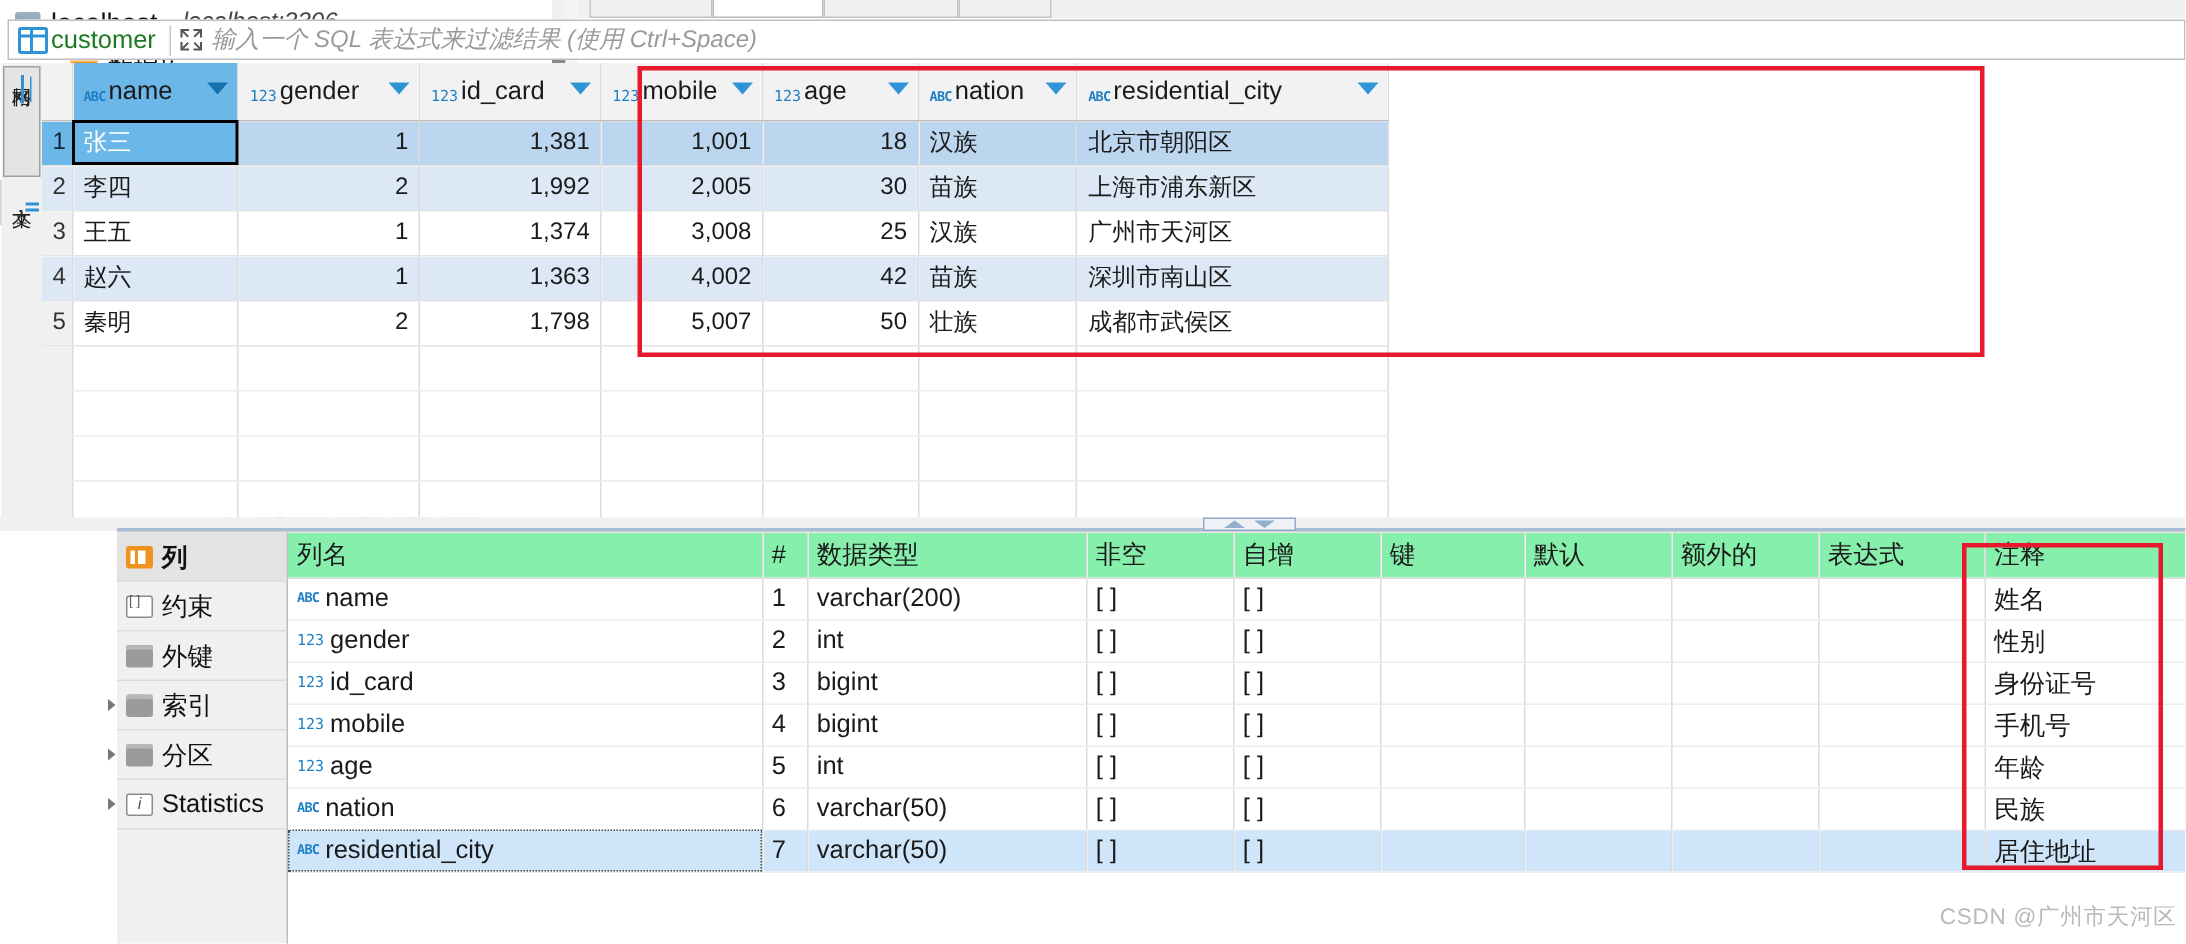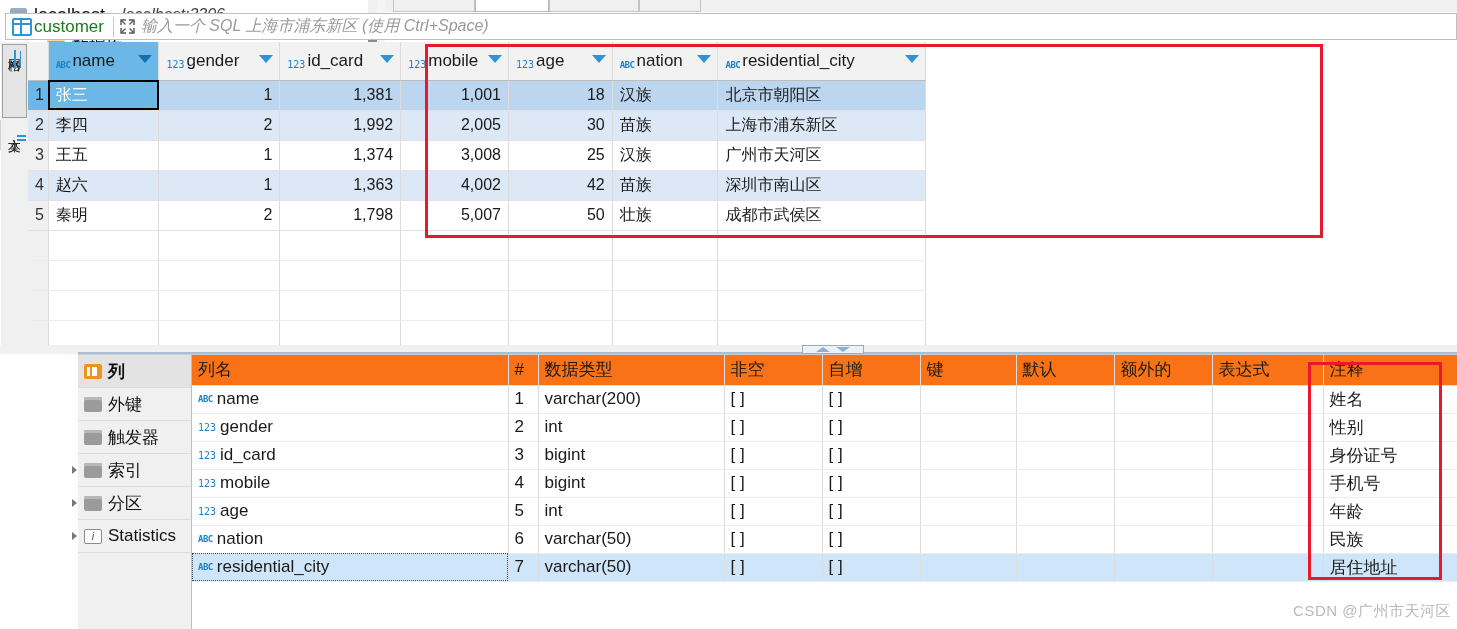--- a/index.html
+++ b/index.html
@@ -148,21 +148,21 @@
   .ic-constraint::after{content:"[ ]";position:absolute;left:1px;top:-3px;font-size:9px;color:#555;}
   .ic-stats{border:1.5px solid #8b8b8b;border-radius:2px;position:relative;background:#fff;box-sizing:border-box;
      font-style:italic;font-size:11px;color:#555;text-align:center;line-height:12px;}
 
   #meta-grid{position:absolute;left:114px;top:0;width:1265px;height:275px;overflow:hidden;}
   table.meta{border-collapse:collapse;table-layout:fixed;width:1265px;}
   table.meta th,table.meta td{
      border-right:1px solid #dcdcdc;border-bottom:1px solid #ececec;
      font-size:17px;padding:0 6px;height:28px;box-sizing:border-box;white-space:nowrap;overflow:hidden;text-align:left;font-weight:normal;
   }
-  table.meta th{height:30px;border-bottom:1px solid #dcdcdc;background:#f97316;}
+  table.meta th{height:30px;border-bottom:1px solid #dcdcdc;background:#86efac;}
   table.meta tr.sel td{background:#cfe6fa;}
   table.meta tr.sel td:first-child{outline:1px dotted #4a4a4a;outline-offset:-1px;}
   td.c-num,th.c-num{text-align:right;}
   .colcell{display:flex;align-items:center;gap:4px;}
   #red-box-meta{position:absolute;left:1308px;top:362px;width:134px;height:218px;
      border:3px solid #e8192c;box-sizing:border-box;pointer-events:none;z-index:40;}
 
   #watermark{position:absolute;right:6px;bottom:8px;font-size:15px;color:#b9b9b9;letter-spacing:.5px;}
   #bottom-left-blank{position:absolute;left:0;top:354px;width:78px;height:275px;background:#ffffff;}
 </style>
@@ -290,21 +290,21 @@
       <span class="ic-table-b"></span>
     </span>
   <span class="filter-table-name">customer</span>
   <span class="filter-sep"></span>
   <span class="expand-ico">
     <svg width="15" height="15" viewBox="0 0 15 15">
       <path d="M1 6 L1 1 L6 1 M9 1 L14 1 L14 6 M14 9 L14 14 L9 14 M6 14 L1 14 L1 9" fill="none" stroke="#555" stroke-width="1.4"></path>
       <path d="M1.5 1.5 L5.5 5.5 M13.5 1.5 L9.5 5.5 M13.5 13.5 L9.5 9.5 M1.5 13.5 L5.5 9.5" fill="none" stroke="#555" stroke-width="1.2"></path>
     </svg>
   </span>
-  <span class="filter-placeholder">输入一个 SQL 上海市浦东新区 (使用 Ctrl+Space)</span>
+  <span class="filter-placeholder">输入一个 SQL 表达式来过滤结果 (使用 Ctrl+Space)</span>
 </div>
 
 <div id="presbar">
     <div class="pres-tab sel" style="top: 2px; height: 74px;">
       <span class="pres-vtext">网格</span>
       <span class="pres-ico"><span class="ic-grid-s"></span></span>
     </div>
     <div class="pres-tab" style="top: 84px; height: 68px;">
       <span class="pres-vtext">文本</span>
       <span class="pres-ico"><span class="ic-text-s"></span></span>
@@ -472,26 +472,26 @@
 </div>
 
 <div id="bottom-left-blank"></div>
 <div id="bottom">
   <div id="meta-side">
       <div class="ms-item active">
         <span class="ms-ico ic-folder-o"></span>
         <span>列</span>
       </div>
       <div class="ms-item">
-        <span class="ms-ico ic-folder-g"></span>
-        <span>外键</span>
+        <span class="ms-ico ic-constraint"></span>
+        <span>约束</span>
       </div>
       <div class="ms-item">
         <span class="ms-ico ic-folder-g"></span>
-        <span>触发器</span>
+        <span>外键</span>
       </div>
       <div class="ms-item">
         <span class="ms-arrow"></span>
         <span class="ms-ico ic-folder-g"></span>
         <span>索引</span>
       </div>
       <div class="ms-item">
         <span class="ms-arrow"></span>
         <span class="ms-ico ic-folder-g"></span>
         <span>分区</span>

